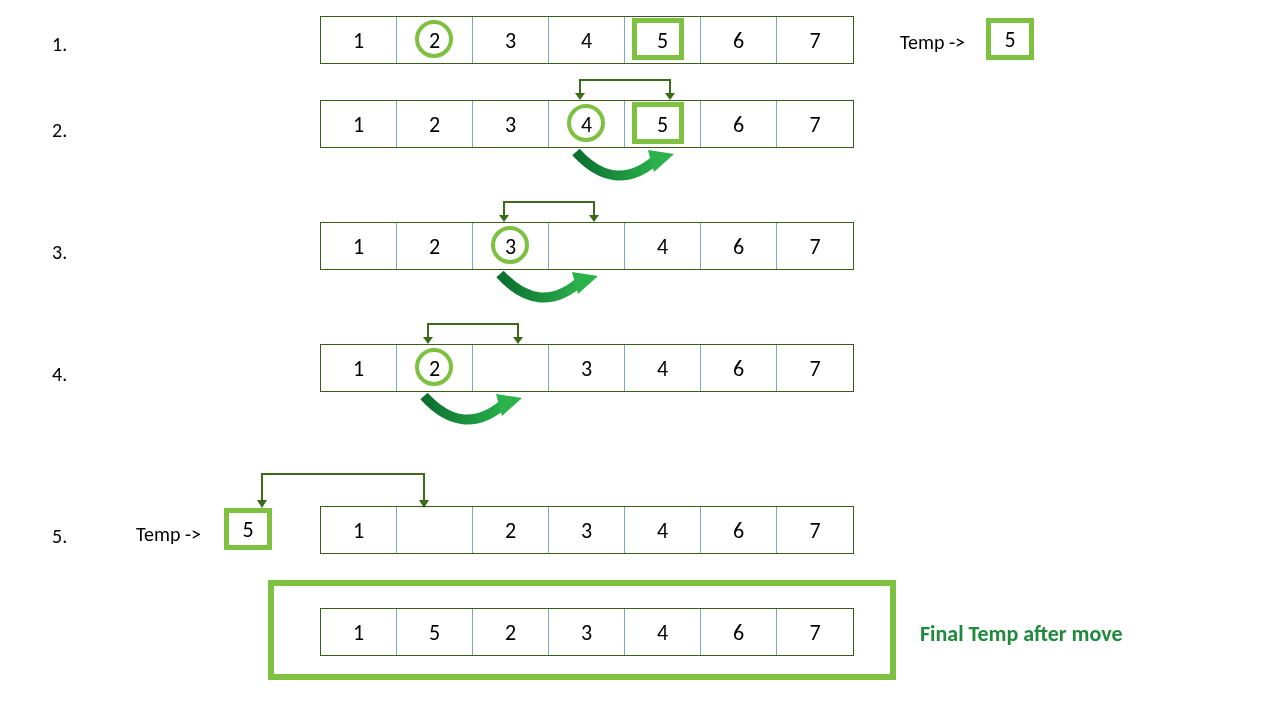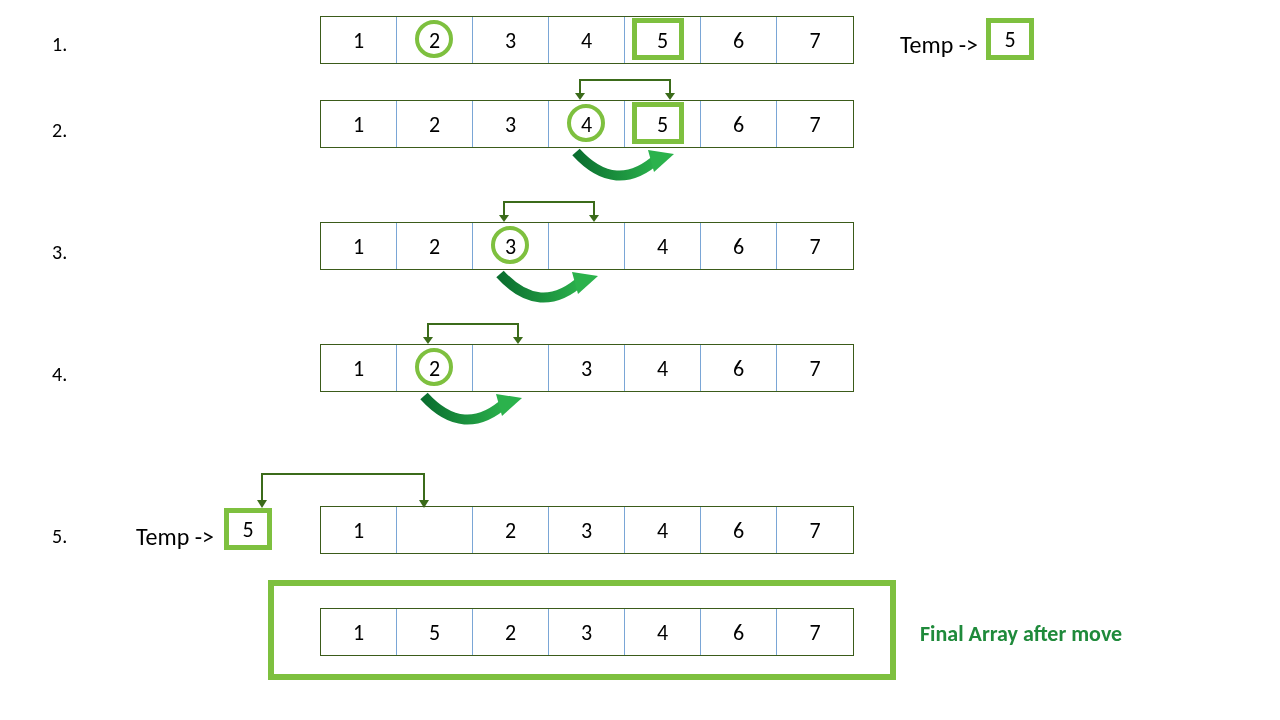--- a/index.html
+++ b/index.html
@@ -43,21 +43,21 @@
   .square-hl {
     position: absolute;
     border: 5px solid #7ec03f;
     display: flex;
     align-items: center;
     justify-content: center;
     font-size: 22px;
   }
   .temp-label {
     position: absolute;
-    font-size: 24px;
+    font-size: 20px;
   }
   .bracket-top {
     position: absolute;
   }
   .curved-arrow {
     position: absolute;
   }
   .final-box {
     position: absolute;
     border: 6px solid #7ec03f;
@@ -185,13 +185,13 @@
 <div class="final-box" style="left:268px; top:580px; width:628px; height:100px;"></div>
 <div class="array" style="left:320px; top:608px;">
   <div class="cell">1</div>
   <div class="cell">5</div>
   <div class="cell">2</div>
   <div class="cell">3</div>
   <div class="cell">4</div>
   <div class="cell">6</div>
   <div class="cell">7</div>
 </div>
-<div class="final-label" style="left:920px; top:620px;">Final Array after move</div>
+<div class="final-label" style="left:920px; top:620px;">Final Temp after move</div>
 
 </body></html>

